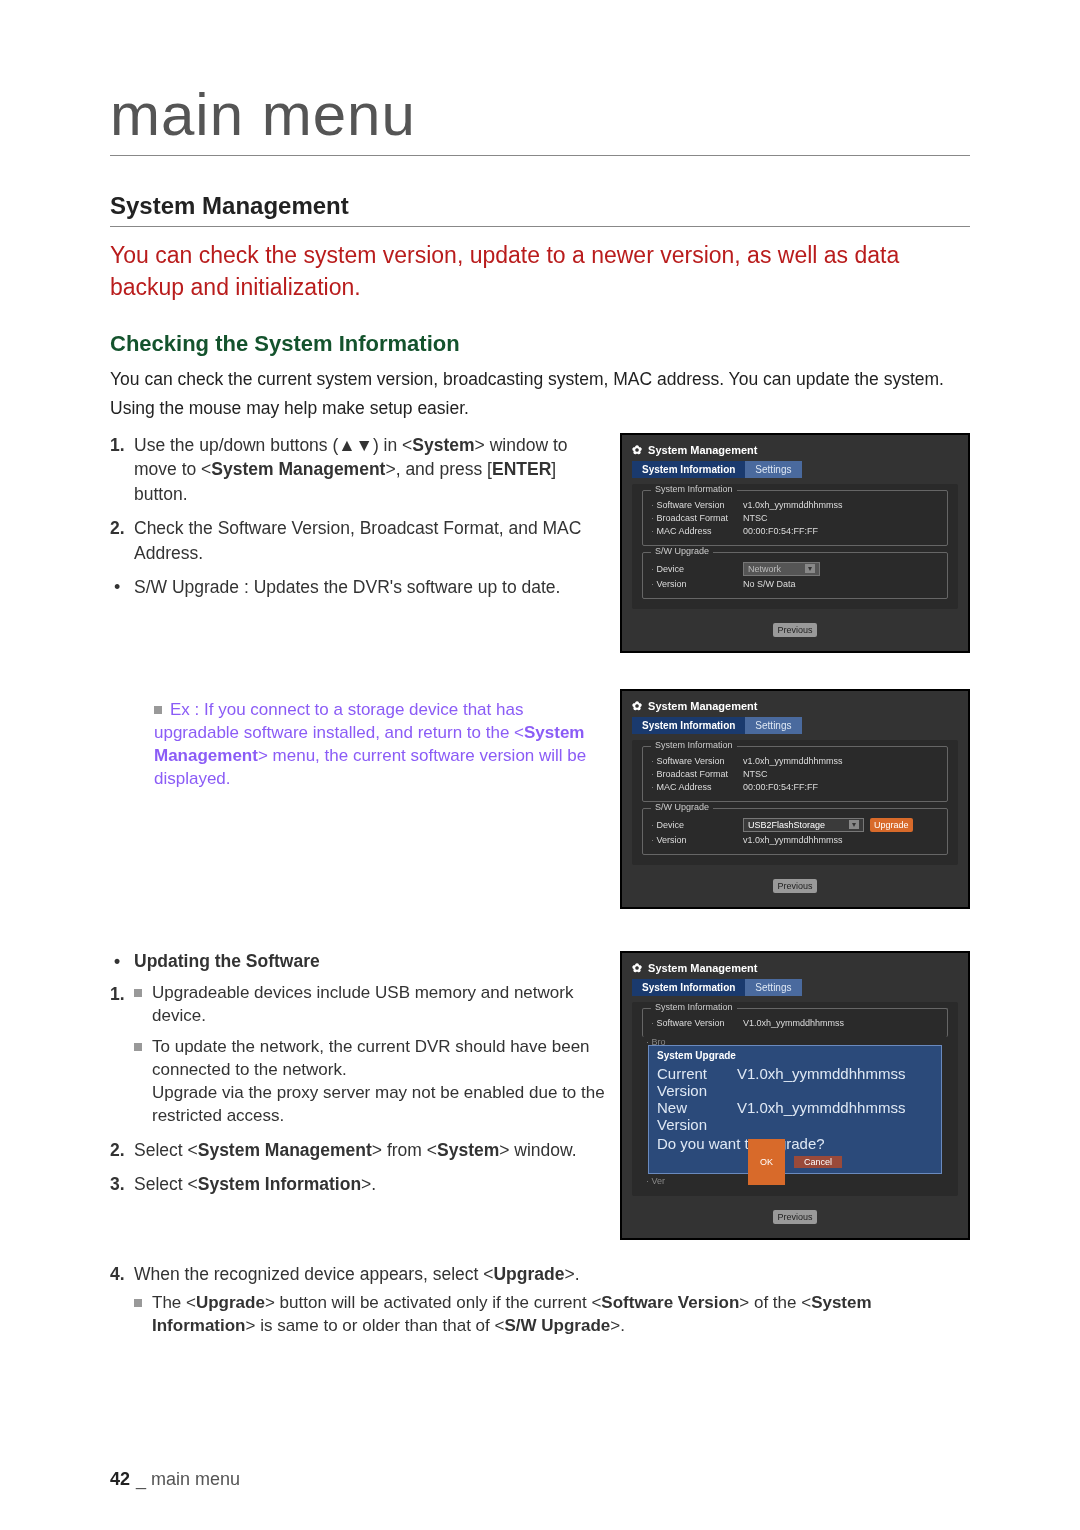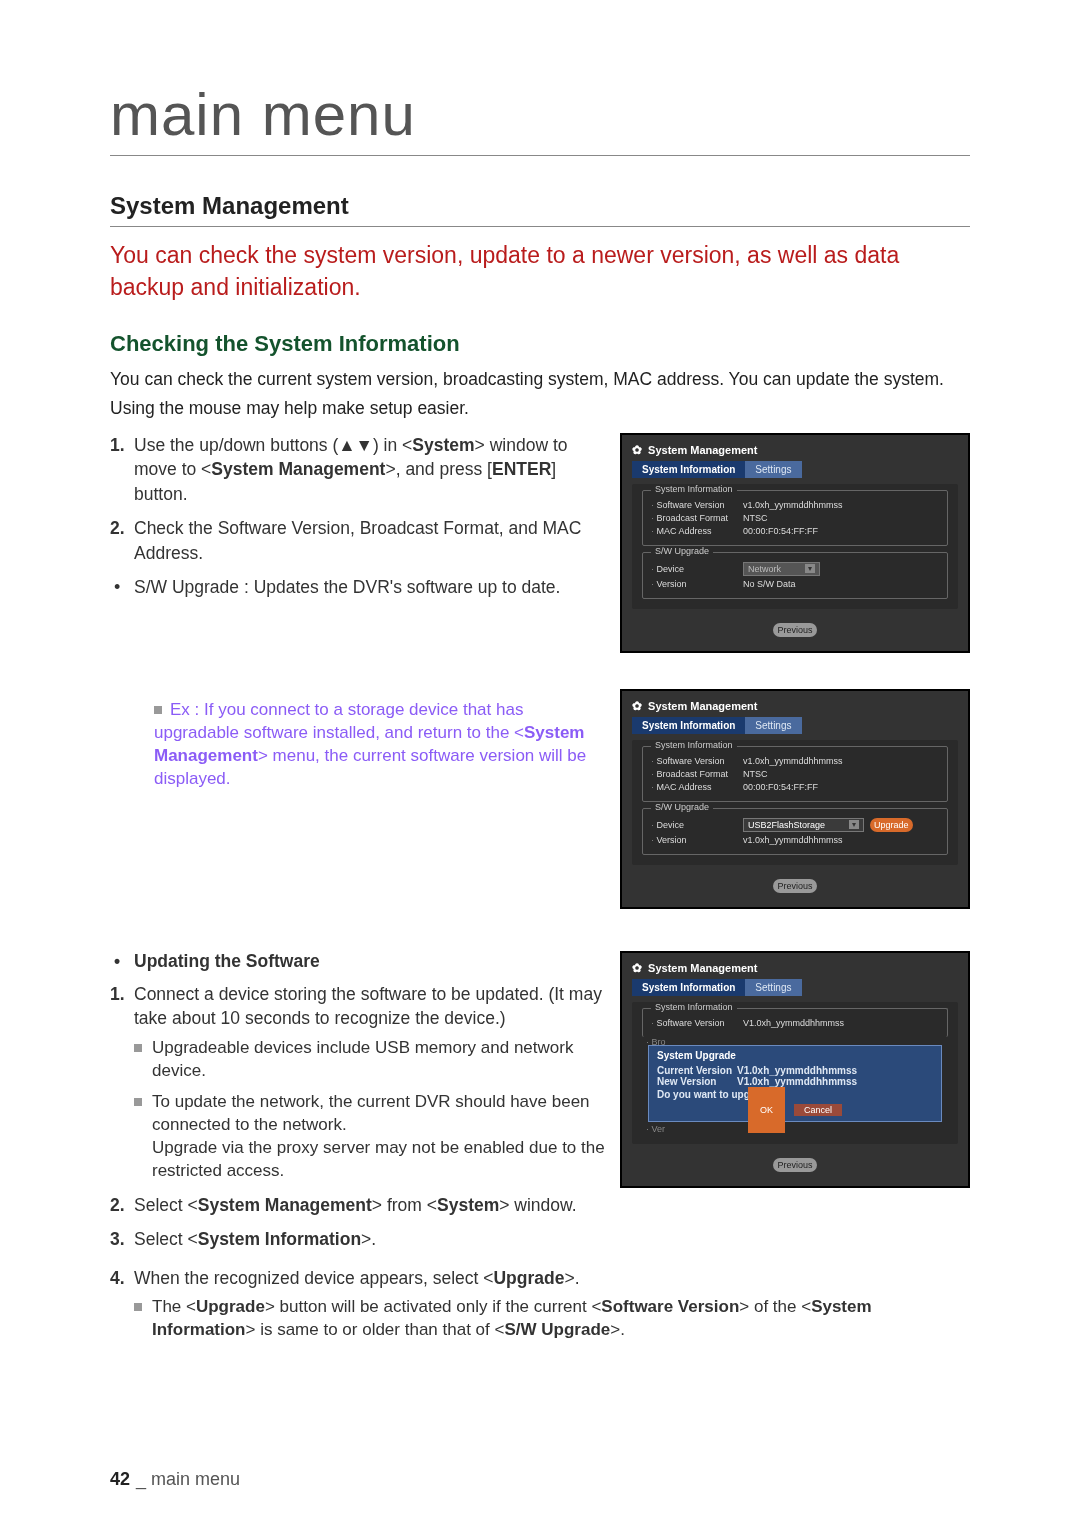--- a/index.html
+++ b/index.html
@@ -79,28 +79,28 @@
   .panel { background:#2a2a2a; padding:6px 10px 4px 10px; border-radius:2px; }
   .fieldset { border:1px solid #666; border-radius:2px; margin-bottom:6px; padding:6px 8px 6px 8px; position:relative; }
   .fieldset .legend { position:absolute; top:-7px; left:8px; background:#2a2a2a; padding:0 4px; font-size:9px; color:#ccc; }
   .row { display:flex; align-items:center; margin:3px 0; font-size:9px; }
   .row .lbl { width:92px; color:#ddd; }
   .row .lbl::before { content:"· "; color:#888; }
   .row .val { color:#ddd; }
   .dropdown { background:#555; border:1px solid #777; padding:1px 4px; font-size:9px; display:inline-flex; align-items:center; gap:24px; color:#bbb; }
   .dropdown.active { background:#3a3a3a; color:#fff; }
   .dd-arrow { background:#888; color:#333; padding:0 3px; font-size:8px; }
-  .btn { display:inline-block; padding:2px 4px; font-size:9px; border-radius:7px; }
+  .btn { display:inline-block; padding:2px 4px; font-size:9px; border-radius:2px; }
   .btn.gray { background:#888; color:#444; }
   .btn.orange { background:#d86a2a; color:#fff; }
   .btn.grayinv { background:#999; color:#222; }
   .shot-footer { text-align:center; margin-top:14px; }
   .modal { background:#2b4a7a; border:1px solid #6a8abf; padding:4px 8px 6px 8px; margin: -2px 6px 2px 6px; position:relative; }
   .modal .mtitle { font-weight:700; font-size:10px; color:#fff; margin-bottom:4px; }
-  .modal .mrow { font-size:10px; color:#dfe8f4; display:flex;font-weight:bold; }
+  .modal .mrow { font-size:15px; color:#dfe8f4; display:flex; }
   .modal .mrow .ml { width:80px; }
   .modal .mbtns { text-align:center; margin-top:4px; }
   .modal .mbtns .mok { background:#d86a2a; color:#fff; padding:18px 12px; font-size:9px; margin-right:6px; }
   .modal .mbtns .mcancel { background:#9a4a3a; color:#fff; padding:1px 10px; font-size:9px; }
   .faded-label { color:#888; font-size:9px; margin-left:4px; }
 
   .footer {
     position: absolute;
     left: 110px;
     bottom: 40px;
@@ -248,21 +248,20 @@
       </div>
     </div>
   </div>
 
   <div class="column-wrap" style="margin-top:24px;">
     <div class="left-col">
       <div class="subhead-bullet">Updating the Software</div>
       <ol class="numlist">
         <li>
           <span class="num">1.</span>
-          <span>Connect a device storing the software to be updated. (It may take about 10 seconds to recognize the device.)</span>
           <ul class="sub-sq-list" style="margin-top:6px; padding-left:18px;">
             <li>Upgradeable devices include USB memory and network device.</li>
             <li style="white-space:pre-line;">To update the network, the current DVR should have been connected to the network.
 Upgrade via the proxy server may not be enabled due to the restricted access.</li>
           </ul>
         </li>
         <li>
           <span class="num">2.</span>
           <span>Select &lt;</span><span class="b">System Management</span><span>&gt; from &lt;</span><span class="b">System</span><span>&gt; window.</span>
         </li>

